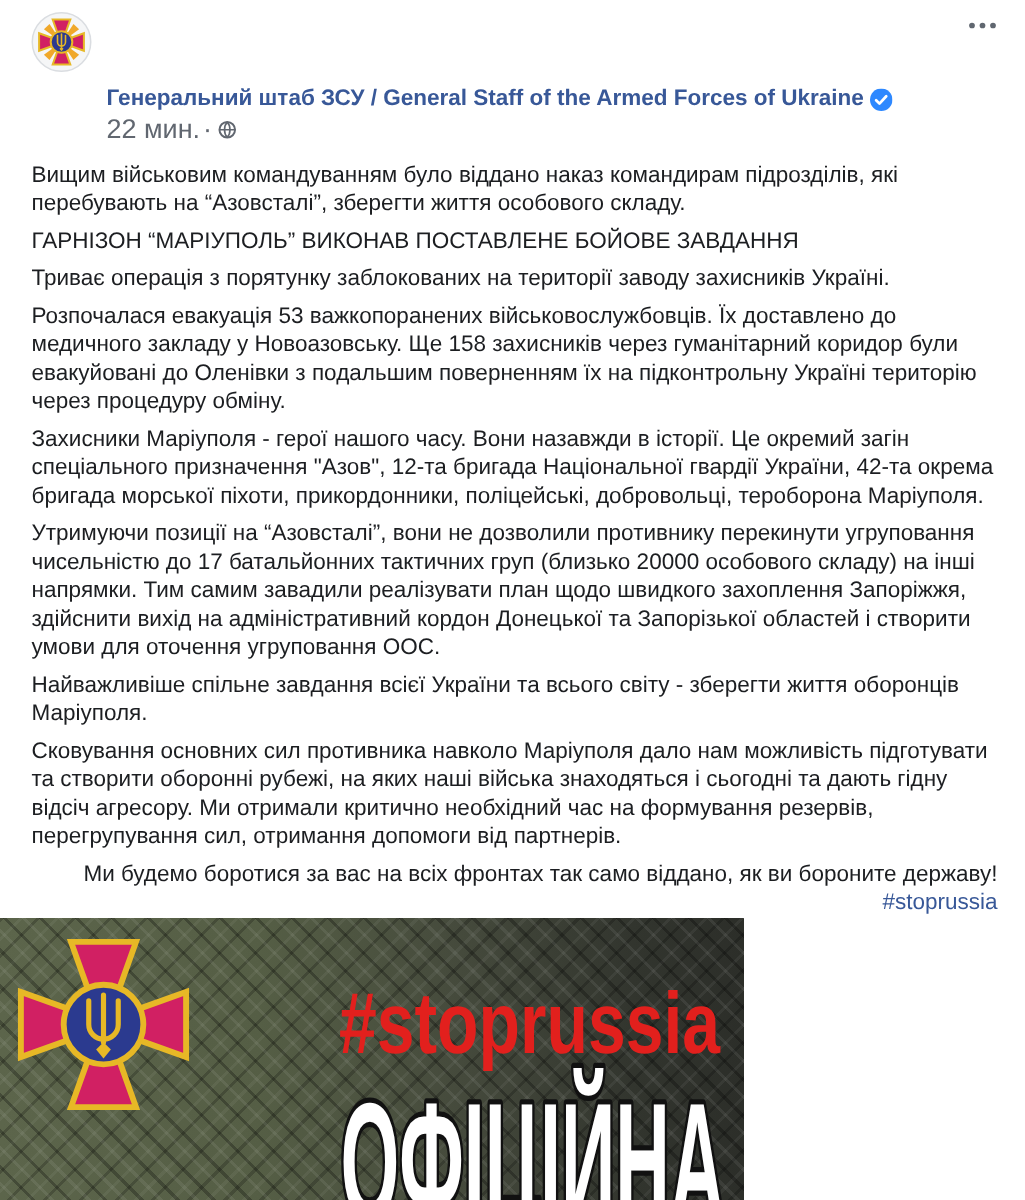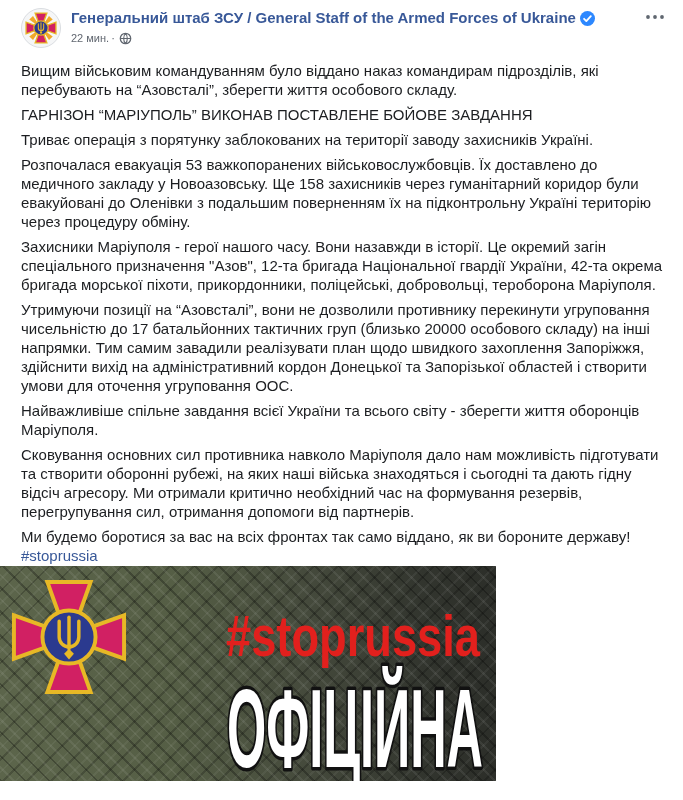--- a/index.html
+++ b/index.html
@@ -9,36 +9,36 @@
     position:relative;
   }
   
   .post-header{display:flex;align-items:flex-start;padding:8px 12px 6px 21px;}
   .avatar{
     width:40px;height:40px;border-radius:50%;border:1px solid #dadde1;
     background:#f5f6f7;display:flex;align-items:center;justify-content:center;
     flex:0 0 40px;box-sizing:border-box;cursor:pointer;
   }
   .header-text{margin-left:10px;flex:1;min-width:0;}
-  .name-row{display:flex;align-items:center;}
+  .name-row{display:flex;align-items:center;margin-top:48px;}
   .page-name{
     color:#385898;font-weight:700;font-size:15px;line-height:20px;
     text-decoration:none;cursor:pointer;white-space:nowrap;
   }
   .badge{margin-left:4px;flex:0 0 auto;display:inline-flex;}
-  .meta-row{display:flex;align-items:center;margin-top:2px;color:#616770;font-size:11px;line-height:16px;}
+  .meta-row{display:flex;align-items:center;margin-top:2px;color:#616770;font-size:18px;line-height:16px;}
   .meta-row .sep{margin:0 4px 0 2px;}
   .meta-row a{color:#616770;text-decoration:none;cursor:pointer;}
   .more-button{
     margin-left:auto;padding:6px 6px 10px 10px;cursor:pointer;display:flex;align-items:center;
   }
   
   .post-text{padding:7px 18px 0 21px;font-size:15px;line-height:19px;color:#1c1e21;}
   .post-text p{margin:0 0 6px 0;}
-  .post-text p.last{margin-bottom:0;}
+  .post-text p.last{margin-bottom:0;text-align:right;}
   .hashtag{color:#385898;text-decoration:none;cursor:pointer;}
   
   .post-image{
     position:relative;margin-top:1px;width:496px;height:215px;cursor:pointer;
     background:
       repeating-linear-gradient(45deg, rgba(0,0,0,0.26) 0px, rgba(0,0,0,0.26) 2px, transparent 2px, transparent 9px, rgba(255,255,255,0.07) 9px, rgba(255,255,255,0.07) 11px, transparent 11px, transparent 17px),
       repeating-linear-gradient(135deg, rgba(0,0,0,0.20) 0px, rgba(0,0,0,0.20) 2px, transparent 2px, transparent 9px, rgba(255,255,255,0.05) 9px, rgba(255,255,255,0.05) 11px, transparent 11px, transparent 17px),
       linear-gradient(90deg, #5c654b 0%, #555e45 35%, #454a3c 62%, #32352e 85%, #2c2e29 100%);
   }
   .post-image svg.overlay{position:absolute;left:0;top:0;}

